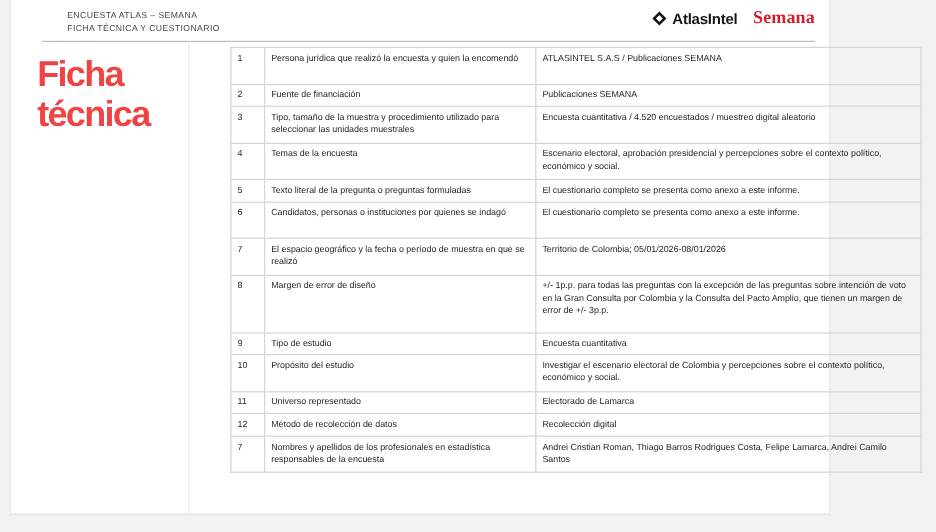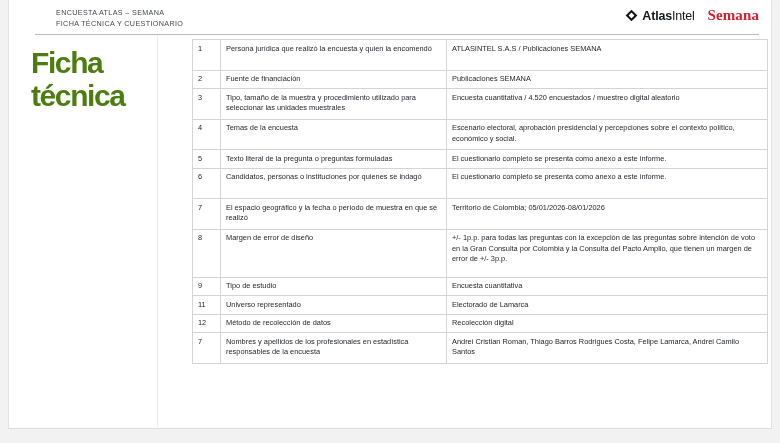--- a/index.html
+++ b/index.html
@@ -9,21 +9,21 @@
     height: 443px;
     overflow: hidden;
     background: #f2f2f2;
     font-family: "Liberation Sans", sans-serif;
   }
 
   #slide {
     position: absolute;
     left: 8px;
     top: 0px;
-    width: 764px;
+    width: 684px;
     height: 429px;
     background: #ffffff;
     border-left: 1px solid #e3e3e3;
     border-right: 1px solid #e3e3e3;
     border-bottom: 1px solid #dcdcdc;
   }
 
   
   #header-kicker {
     position: absolute;
@@ -54,21 +54,21 @@
     height: 13px;
     flex: 0 0 auto;
   }
   .atlas-word {
     font-size: 12.5px;
     color: #15181c;
     letter-spacing: -0.2px;
     white-space: nowrap;
   }
   .atlas-word b { font-weight: 700; }
-  .atlas-word span { font-weight: 400; }
+  .atlas-word span { font-weight: 700; }
   .logo-semana {
     font-family: "Liberation Serif", serif;
     font-size: 15px;
     font-weight: 700;
     color: #cf2030;
     letter-spacing: 0.1px;
     white-space: nowrap;
     text-align: right;
   }
 
@@ -93,21 +93,21 @@
 
   #page-title {
     position: absolute;
     left: 22px;
     top: 46px;
     width: 126px;
     font-size: 30px;
     line-height: 33px;
     font-weight: 700;
     letter-spacing: -1.4px;
-    color: #4d7c0f;
+    color: #ef4444;
   }
 
   
   #fact-table {
     position: absolute;
     left: 183px;
     top: 39px;
     width: 575px;
     border-collapse: collapse;
     table-layout: fixed;
@@ -206,20 +206,25 @@
         <tr class="h4">
           <td class="col-num">8</td>
           <td class="col-label">Margen de error de diseño</td>
           <td class="col-value">+/- 1p.p. para todas las preguntas con la excepción de las preguntas sobre intención de voto en la Gran Consulta por Colombia y la Consulta del Pacto Amplio, que tienen un margen de error de +/- 3p.p.</td>
         </tr>
         <tr class="h1">
           <td class="col-num">9</td>
           <td class="col-label">Tipo de estudio</td>
           <td class="col-value">Encuesta cuantitativa</td>
         </tr>
+        <tr class="h2">
+          <td class="col-num">10</td>
+          <td class="col-label">Propósito del estudio</td>
+          <td class="col-value">Investigar el escenario electoral de Colombia y percepciones sobre el contexto político, económico y social.</td>
+        </tr>
         <tr class="h1">
           <td class="col-num">11</td>
           <td class="col-label">Universo representado</td>
           <td class="col-value">Electorado de Lamarca</td>
         </tr>
         <tr class="h1">
           <td class="col-num">12</td>
           <td class="col-label">Método de recolección de datos</td>
           <td class="col-value">Recolección digital</td>
         </tr>

